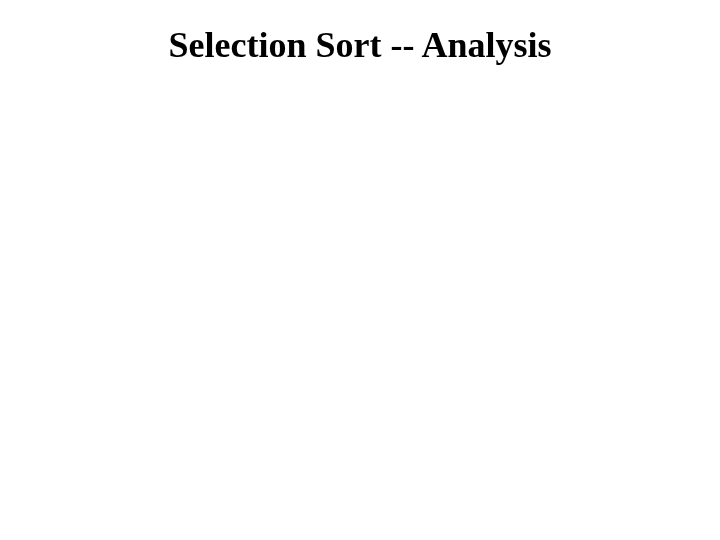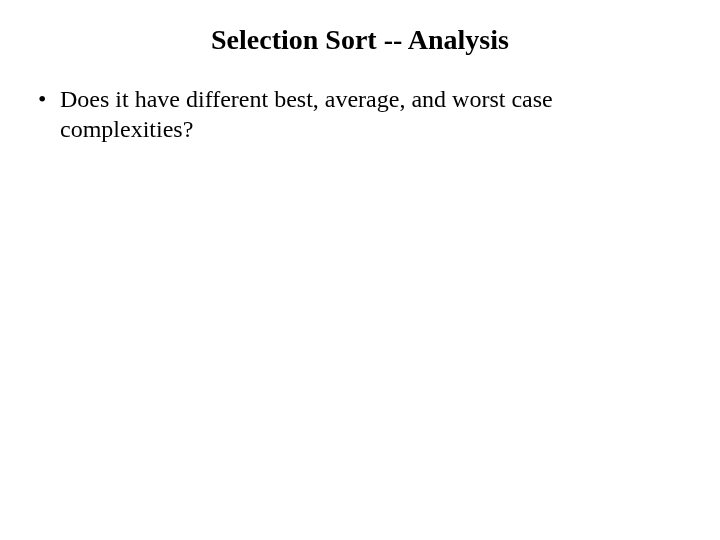--- a/index.html
+++ b/index.html
@@ -15,21 +15,21 @@
       color: #000000;
       overflow: hidden;
     }
     .slide {
       width: 100%;
       height: 100%;
       padding: 20px 30px;
     }
     .title {
       text-align: center;
-      font-size: 28px;
+      font-size: 36px;
       font-weight: bold;
       margin-top: 4px;
       margin-bottom: 28px;
     }
     .bullets {
       list-style: none;
       padding-left: 8px;
     }
     .bullets li {
       font-size: 24px;
@@ -45,15 +45,14 @@
       top: 0;
       font-size: 24px;
     }
   </style>
 </head>
 <body>
 
 <div class="slide">
   <h1 class="title">Selection Sort -- Analysis</h1>
   <ul class="bullets">
-    <li>Does it have different best, average, and worst case complexities?</li>
   </ul>
 </div>
 
 </body></html>

